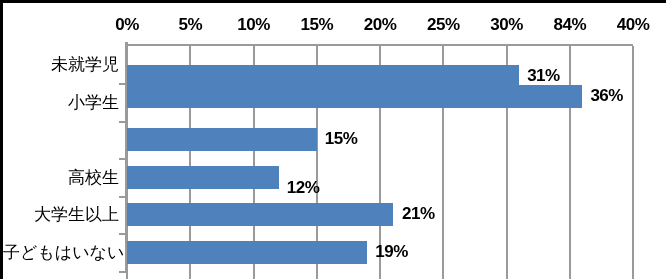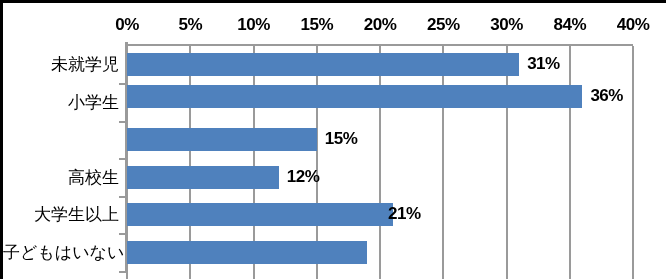--- a/index.html
+++ b/index.html
@@ -173,44 +173,45 @@
       <div class="gridline" style="left: 252px; background: rgb(154, 154, 154);"></div>
       <div class="bottom-tick" style="left: 252px; background: rgb(154, 154, 154);"></div>
       <div class="gridline" style="left: 315.25px; background: rgb(154, 154, 154);"></div>
       <div class="bottom-tick" style="left: 315.25px; background: rgb(154, 154, 154);"></div>
       <div class="gridline" style="left: 378.5px; background: rgb(154, 154, 154);"></div>
       <div class="bottom-tick" style="left: 378.5px; background: rgb(154, 154, 154);"></div>
       <div class="gridline" style="left: 441.75px; background: rgb(154, 154, 154);"></div>
       <div class="bottom-tick" style="left: 441.75px; background: rgb(154, 154, 154);"></div>
       <div class="gridline" style="left: 505px; background: rgb(154, 154, 154);"></div>
       <div class="bottom-tick" style="left: 505px; background: rgb(154, 154, 154);"></div>
-      <div class="bar-row" style="top: 0px;">
+      <div class="bar-row" style="top: 12px;">
         <div class="bar" style="width: 392.15px; background: rgb(79, 129, 189);"></div>
         <div class="bar-value" style="left: 400.15px;">31%</div>
       </div>
       <div class="cat-tick" style="top: 37px; background: rgb(154, 154, 154);"></div>
       <div class="bar-row" style="top: 32px;">
         <div class="bar" style="width: 455.4px; background: rgb(79, 129, 189);"></div>
         <div class="bar-value" style="left: 463.4px;">36%</div>
       </div>
       <div class="cat-tick" style="top: 74.5px; background: rgb(154, 154, 154);"></div>
       <div class="bar-row" style="top: 75px;">
         <div class="bar" style="width: 189.75px; background: rgb(79, 129, 189);"></div>
         <div class="bar-value" style="left: 197.75px;">15%</div>
       </div>
       <div class="cat-tick" style="top: 112px; background: rgb(154, 154, 154);"></div>
       <div class="bar-row" style="top: 112.5px;">
         <div class="bar" style="width: 151.8px; background: rgb(79, 129, 189);"></div>
-        <div class="bar-value" style="left: 159.8px;">12%</div>
+        <div class="bar-value" style="left: 159.8px; margin-top: 11px;">12%</div>
       </div>
       <div class="cat-tick" style="top: 149.5px; background: rgb(154, 154, 154);"></div>
       <div class="bar-row" style="top: 150px;">
         <div class="bar" style="width: 265.65px; background: rgb(79, 129, 189);"></div>
-        <div class="bar-value" style="left: 261px;">21%</div>
+        <div class="bar-value" style="left: 275px;">21%</div>
       </div>
       <div class="cat-tick" style="top: 187px; background: rgb(154, 154, 154);"></div>
       <div class="bar-row" style="top: 187.5px;">
         <div class="bar" style="width: 240.35px; background: rgb(79, 129, 189);"></div>
+        <div class="bar-value" style="left: 248.35px;">19%</div>
       </div>
       <div class="cat-tick" style="top: 224.5px; background: rgb(154, 154, 154);"></div>
     </div>
 
 </div>
 
 </body></html>

